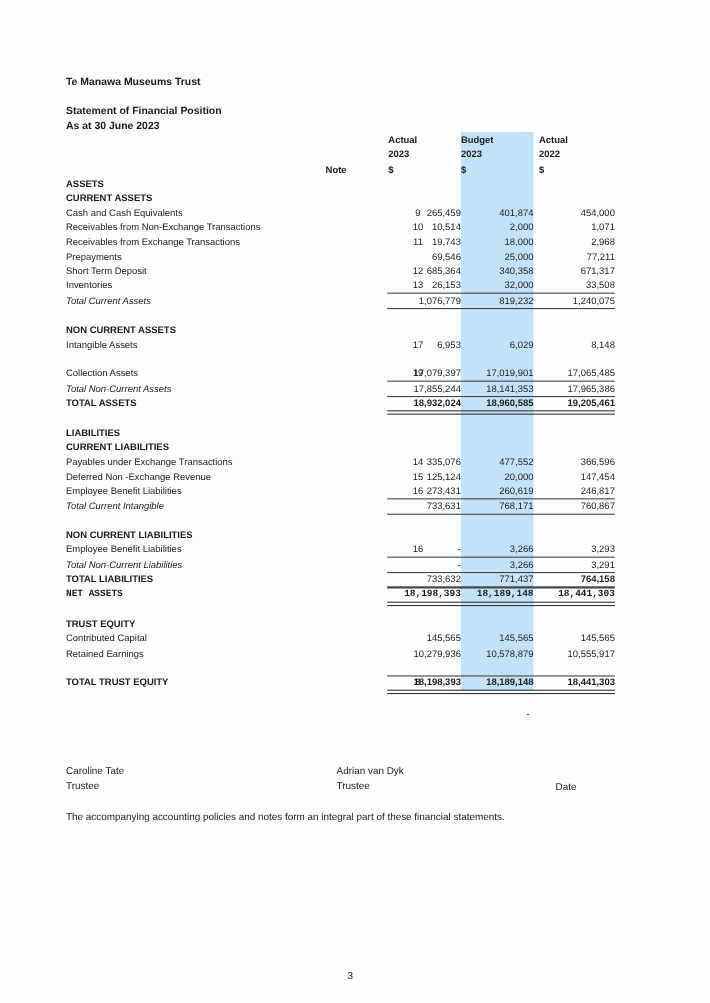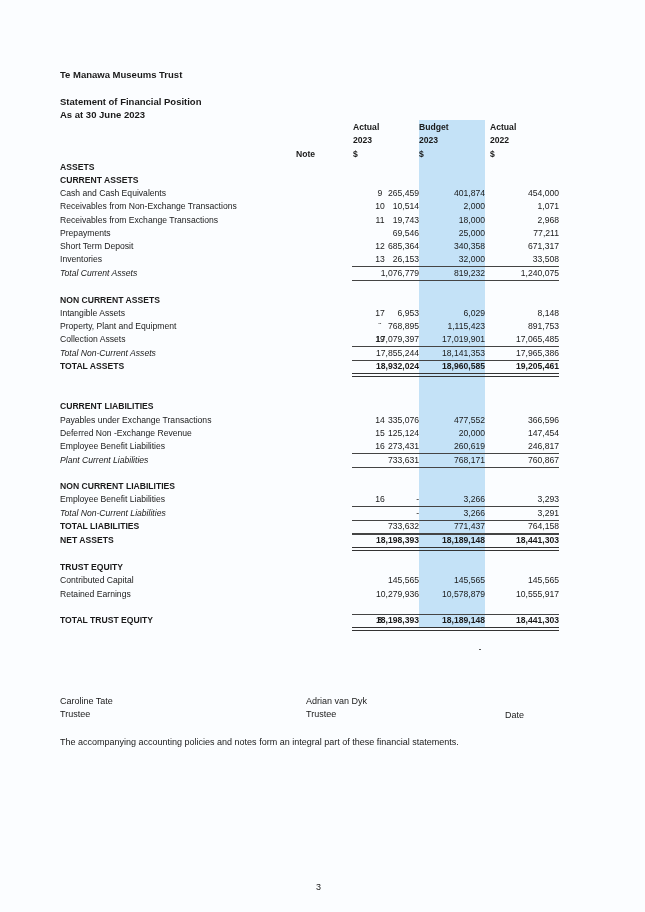--- a/index.html
+++ b/index.html
@@ -118,27 +118,20 @@
   <div class="row bold" style="top:294px;">
       <span class="lbl">NON CURRENT ASSETS</span>
     </div>
   <div class="row" style="top:307px;">
       <span class="lbl">Intangible Assets</span>
       <span class="note">17</span>
       <span class="v a23">6,953</span>
       <span class="v b23">6,029</span>
       <span class="v a22">8,148</span>
     </div>
-  <div class="row" style="top:320px;">
-      <span class="lbl">Property, Plant and Equipment</span>
-      <span class="note">¨</span>
-      <span class="v a23">768,895</span>
-      <span class="v b23">1,115,423</span>
-      <span class="v a22">891,753</span>
-    </div>
   <div class="row" style="top:333px;">
       <span class="lbl">Collection Assets</span>
       <span class="note">19</span>
       <span class="v a23">17,079,397</span>
       <span class="v b23">17,019,901</span>
       <span class="v a22">17,065,485</span>
     </div>
   <div class="rule" style="left:352px; top:346px; width:207px;"></div>
   <div class="row" style="top:347px;">
       <span class="lbl ital">Total Non-Current Assets</span>
@@ -148,20 +141,23 @@
     </div>
   <div class="rule" style="left:352px; top:360px; width:207px;"></div>
   <div class="row bold" style="top:360px;">
       <span class="lbl">TOTAL ASSETS</span>
       <span class="v a23">18,932,024</span>
       <span class="v b23">18,960,585</span>
       <span class="v a22">19,205,461</span>
     </div>
   <div class="drule" style="left:352px; top:373px; width:207px;"></div>
 
+  <div class="row bold" style="top:387px;">
+      <span class="lbl">LIABILITIES</span>
+    </div>
   <div class="row bold" style="top:400px;">
       <span class="lbl">CURRENT LIABILITIES</span>
     </div>
   <div class="row" style="top:414px;">
       <span class="lbl">Payables under Exchange Transactions</span>
       <span class="note">14</span>
       <span class="v a23">335,076</span>
       <span class="v b23">477,552</span>
       <span class="v a22">366,596</span>
     </div>
@@ -174,21 +170,21 @@
     </div>
   <div class="row" style="top:440px;">
       <span class="lbl">Employee Benefit Liabilities</span>
       <span class="note">16</span>
       <span class="v a23">273,431</span>
       <span class="v b23">260,619</span>
       <span class="v a22">246,817</span>
     </div>
   <div class="rule" style="left:352px; top:453px; width:207px;"></div>
   <div class="row" style="top:454px;">
-      <span class="lbl ital">Plant Current Liabilities</span>
+      <span class="lbl ital">Total Current Intangible</span>
       <span class="v a23">733,631</span>
       <span class="v b23">768,171</span>
       <span class="v a22">760,867</span>
     </div>
   <div class="rule" style="left:352px; top:467px; width:207px;"></div>
 
   <div class="row bold" style="top:480px;">
       <span class="lbl">NON CURRENT LIABILITIES</span>
     </div>
   <div class="row" style="top:493px;">
@@ -203,24 +199,24 @@
       <span class="lbl ital">Total Non-Current Liabilities</span>
       <span class="v a23">-</span>
       <span class="v b23">3,266</span>
       <span class="v a22">3,291</span>
     </div>
   <div class="rule" style="left:352px; top:520px; width:207px;"></div>
   <div class="row bold" style="top:520px;">
       <span class="lbl">TOTAL LIABILITIES</span>
       <span class="v a23" style="font-weight:normal;">733,632</span>
       <span class="v b23" style="font-weight:normal;">771,437</span>
-      <span class="v a22" style="font-weight:normal;text-align:right;">764,158</span>
+      <span class="v a22" style="font-weight:bold;text-align:right;">764,158</span>
     </div>
   <div class="rule" style="left:352px; top:533px; width:207px; border-top-width:2px;"></div>
-  <div class="row bold" style="top:534px;">
+  <div class="row bold" style="top:534px;font-family:Liberation Mono, monospace;">
       <span class="lbl">NET ASSETS</span>
       <span class="v a23">18,198,393</span>
       <span class="v b23">18,189,148</span>
       <span class="v a22">18,441,303</span>
     </div>
   <div class="drule" style="left:352px; top:547px; width:207px;"></div>
 
   <div class="row bold" style="top:561px;">
       <span class="lbl">TRUST EQUITY</span>
     </div>

